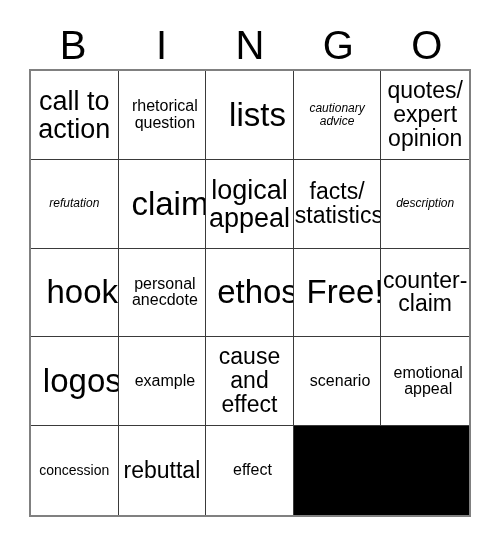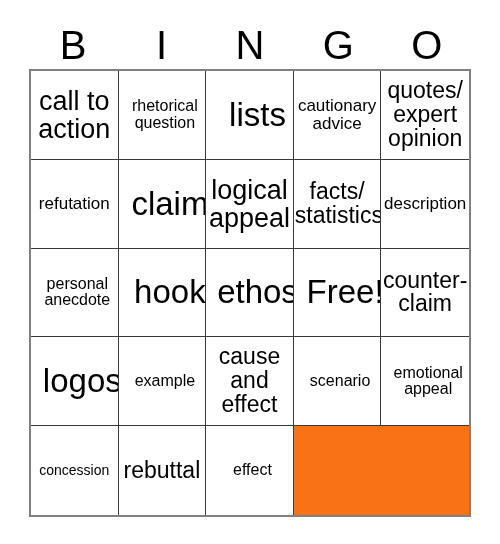--- a/index.html
+++ b/index.html
@@ -52,21 +52,21 @@
     width: 442px;
     height: 448px;
     display: grid;
     grid-template-columns: repeat(5, 1fr);
     grid-template-rows: repeat(5, 1fr);
     border-left: 2px solid #808080;
     border-top: 2px solid #808080;
     border-right: 2px solid #808080;
     border-bottom: 2px solid #808080;
     box-sizing: border-box;
-    background: #f97316;
+    background: #000000;
   }
 
   .cell {
     border-right: 1px solid #3a3a3a;
     border-bottom: 1px solid #3a3a3a;
     box-sizing: border-box;
     display: flex;
     align-items: center;
     justify-content: center;
     text-align: center;
@@ -84,21 +84,21 @@
   .cell-text {
     display: block;
     width: 100%;
     line-height: 1.04;
     white-space: pre-line;
     word-break: normal;
   }
 
   
   .sz-xs  { font-size: 14px; text-align: center; }
-  .sz-s   { font-size: 17px; }
+  .sz-s   { font-size: 12px; font-style: italic; }
   .sz-m   { font-size: 16px; padding-left: 6px; }
   .sz-l   { font-size: 23px; }
   .sz-xl  { font-size: 27px; }
   .sz-xxl { font-size: 33px; margin-left: 16px; }
 </style>
 </head>
 <body>
 
 <div class="card">
 
@@ -144,25 +144,25 @@
       </div>
     <div class="cell">
         <span class="cell-text sz-l">facts/
 statistics</span>
       </div>
     <div class="cell">
         <span class="cell-text sz-s">description</span>
       </div>
 
     <div class="cell">
+        <span class="cell-text sz-xxl">hook</span>
+      </div>
+    <div class="cell">
         <span class="cell-text sz-m">personal
 anecdote</span>
-      </div>
-    <div class="cell">
-        <span class="cell-text sz-xxl">hook</span>
       </div>
     <div class="cell">
         <span class="cell-text sz-xxl">ethos</span>
       </div>
     <div class="cell">
         <span class="cell-text sz-xxl">Free!</span>
       </div>
     <div class="cell">
         <span class="cell-text sz-l">counter-
 claim</span>

